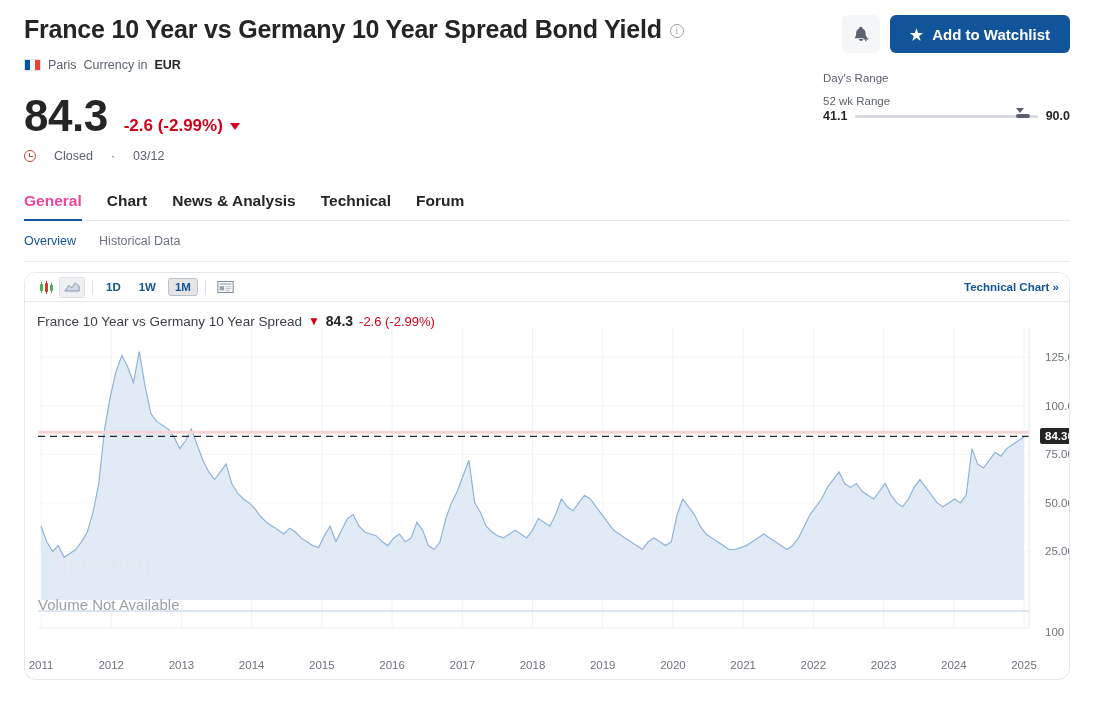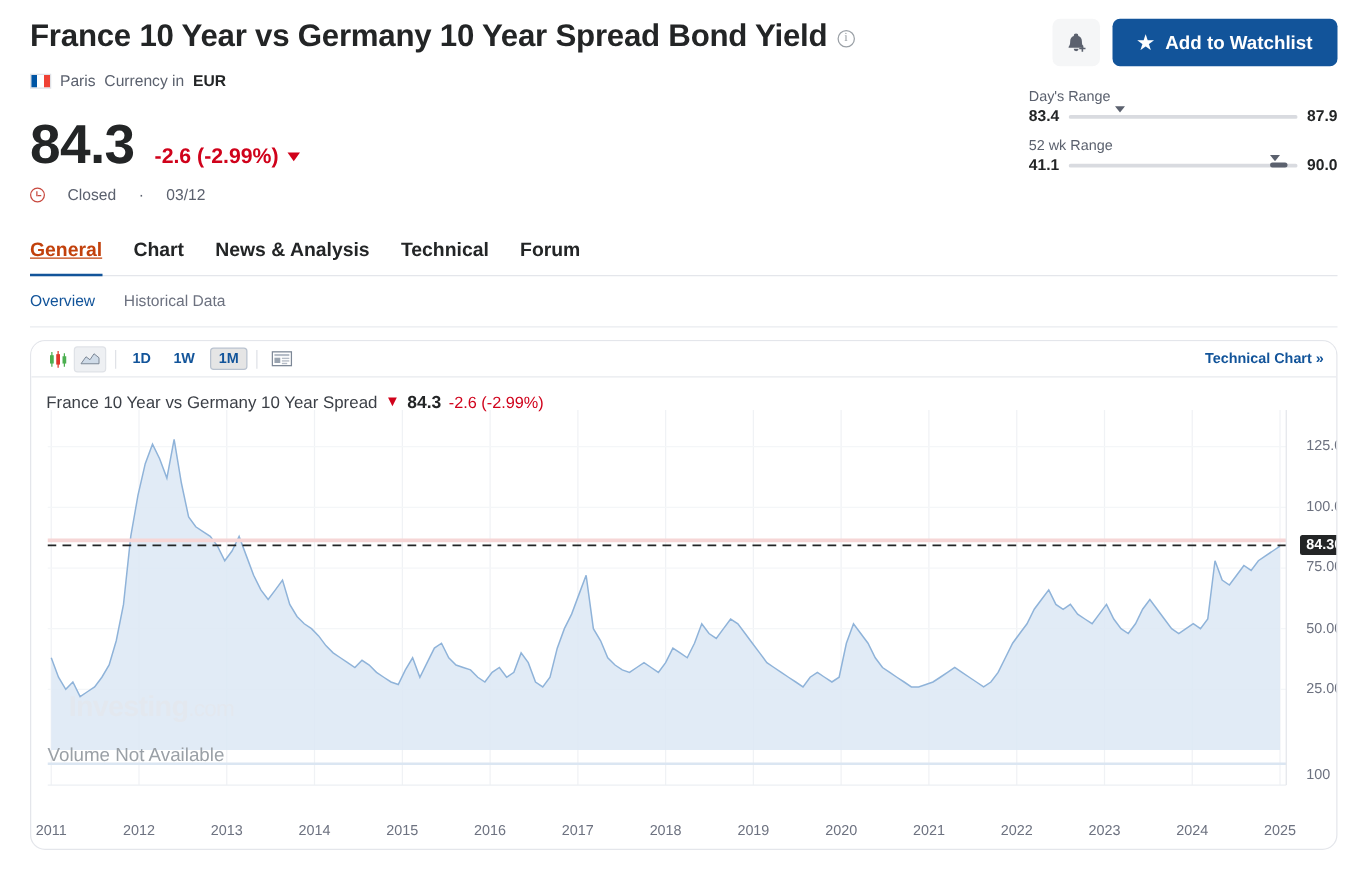--- a/index.html
+++ b/index.html
@@ -51,21 +51,21 @@
   .range-line { display:flex; align-items:center; gap:8px; font-size:12.5px; font-weight:bold; color:#232526;}
   .bar-wrap { flex:1; position:relative; height:12px; display:flex; align-items:center;}
   .bar { height:3px; width:100%; background:#d9dbe0; border-radius:2px;}
   .bar-fill { position:absolute; height:4px; background:#5b616e; border-radius:2px;}
   .marker { position:absolute; top:-2px; width:0;height:0;
       border-left:4px solid transparent;border-right:4px solid transparent;border-top:5px solid #5b616e;}
 
   
   .tabs { display:flex; gap:25px; margin-top:29px; border-bottom:1px solid #e4e6eb; }
   .tab { font-size:15.5px; font-weight:bold; color:#232526; padding-bottom:10px; cursor:pointer; position:relative; }
-  .tab.active { color:#c2410c;text-decoration:underline; }
+  .tab.active { color:#ec4899; }
   .tab.active:after{content:"";position:absolute;left:0;right:0;bottom:-1px;height:2.5px;background:#12549a;}
 
   .subtabs { display:flex; gap:23px; margin-top:13px; padding-bottom:13px; border-bottom:1px solid #e9ebef;}
   .subtab { font-size:12.5px; color:#6d7280; cursor:pointer;}
   .subtab.active { color:#12549a; }
 
   
   .chart-card { margin-top:10px; border:1px solid #e4e6eb; border-radius:12px; background:#fff; position:relative;
      height:408px; overflow:hidden;}
   .chart-toolbar { height:29px; border-bottom:1px solid #e8eaee; display:flex; align-items:center;
@@ -142,28 +142,20 @@
         </button>
         <button class="watch-btn">
           <span class="star">★</span>
           <span>Add to Watchlist</span>
         </button>
       </div>
 
       <div class="ranges">
         <div class="range-block">
           <div class="range-label">Day's Range</div>
-          <div class="range-line">
-            <span>83.4</span>
-            <span class="bar-wrap">
-              <span class="bar"></span>
-              <span class="marker" id="m0" style="left: 20%;"></span>
-            </span>
-            <span>87.9</span>
-          </div>
         </div>
         <div class="range-block">
           <div class="range-label">52 wk Range</div>
           <div class="range-line">
             <span>41.1</span>
             <span class="bar-wrap">
               <span class="bar"></span>
               <span class="bar-fill" id="f1" style="left: 88%; width: 8%;"></span>
               <span class="marker" id="m1" style="left: 88%;"></span>
             </span>
@@ -265,21 +257,21 @@
         <span style="font-weight:bold;font-size:23px;">Investing</span><span>.com</span>
       </div>
       <div class="volnote">Volume Not Available</div>
       <div class="yaxis" id="yaxis">
           <div class="ylab" style="top: 29.2993px;">125.00</div>
           <div class="ylab" style="top: 77.8394px;">100.00</div>
           <div class="ylab" style="top: 126.38px;">75.00</div>
           <div class="ylab" style="top: 174.92px;">50.00</div>
           <div class="ylab" style="top: 223.46px;">25.00</div>
           <div class="ytag" style="top: 108.323px;">84.30</div>
-          <div class="ylab" style="top: 292px;">100</div>
+          <div class="ylab" style="top: 304px;">100</div>
         </div>
     </div>
 
     <div class="xaxis" id="xaxis">
         <div class="xlab" style="left: 3px;">2011</div>
         <div class="xlab" style="left: 73.2143px;">2012</div>
         <div class="xlab" style="left: 143.429px;">2013</div>
         <div class="xlab" style="left: 213.643px;">2014</div>
         <div class="xlab" style="left: 283.857px;">2015</div>
         <div class="xlab" style="left: 354.071px;">2016</div>

